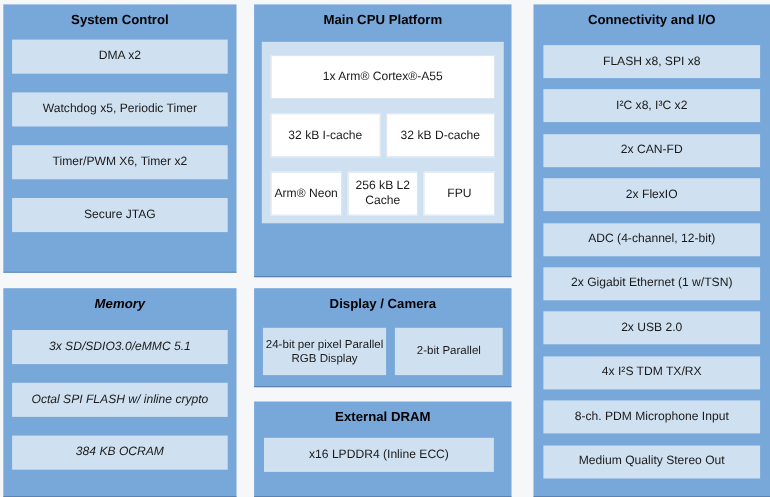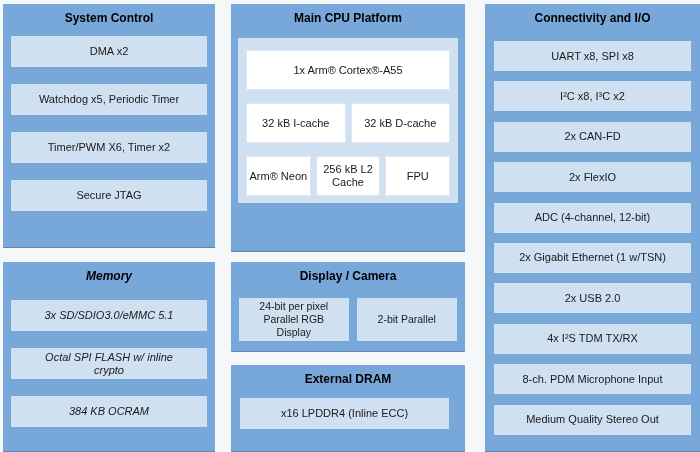--- a/index.html
+++ b/index.html
@@ -11,21 +11,21 @@
     position:absolute;background:#78a7d9;border-bottom:1px solid rgba(55,90,130,.45);
     box-sizing:border-box;
   }
   .block-header{
     padding-top:8px;font-size:12px;line-height:13px;font-weight:bold;
     text-align:center;color:#000000;white-space:nowrap;
   }
   .items{display:flex;flex-direction:column;gap:17px;margin:11px 8px 0;}
   .item{
     background:#cfe0f0;height:31px;display:flex;align-items:center;justify-content:center;
-    font-size:11px;line-height:13px;text-align:center;flex:none;padding:0 20px;box-sizing:border-box;
+    font-size:11px;line-height:13px;text-align:center;flex:none;padding:0 2px;box-sizing:border-box;
   }
   
   #block-system-control{left:3px;top:4px;width:212px;height:244px;}
   #block-memory{left:3px;top:262px;width:212px;height:190px;font-style:italic;}
   #block-memory .items{margin-top:17px;}
   #block-cpu{left:231px;top:4px;width:234px;height:248px;}
   #block-display{left:231px;top:262px;width:234px;height:90px;}
   #block-dram{left:231px;top:365px;width:234px;height:87px;}
   #block-dram .items{margin-top:12px;margin-left:9px;margin-right:16px;}
   #block-conn{left:485px;top:4px;width:215px;height:448px;}
@@ -100,21 +100,21 @@
   <div class="block" id="block-dram">
     <div class="block-header">External DRAM</div>
     <div class="items">
         <div class="item">x16 LPDDR4 (Inline ECC)</div>
       </div>
   </div>
 
   <div class="block" id="block-conn">
     <div class="block-header">Connectivity and I/O</div>
     <div class="items">
-        <div class="item">UART x8, SPI x8</div>
+        <div class="item">FLASH x8, SPI x8</div>
         <div class="item">I²C x8, I³C x2</div>
         <div class="item">2x CAN-FD</div>
         <div class="item">2x FlexIO</div>
         <div class="item">ADC (4-channel, 12-bit)</div>
         <div class="item">2x Gigabit Ethernet (1 w/TSN)</div>
         <div class="item">2x USB 2.0</div>
         <div class="item">4x I²S TDM TX/RX</div>
         <div class="item">8-ch. PDM Microphone Input</div>
         <div class="item">Medium Quality Stereo Out</div>
       </div>

